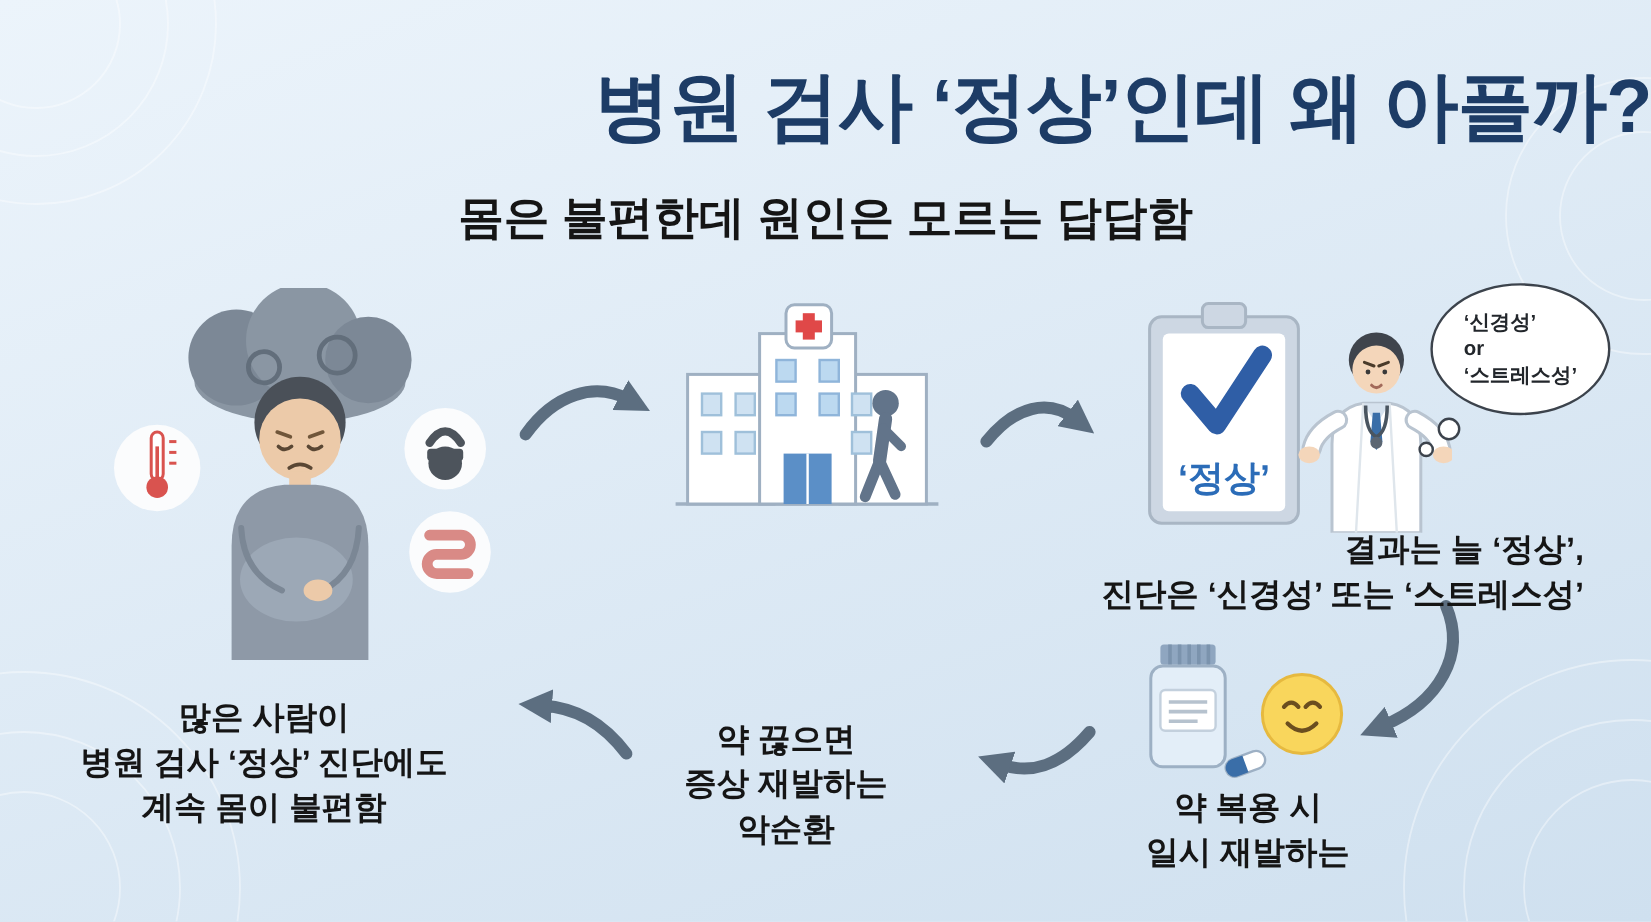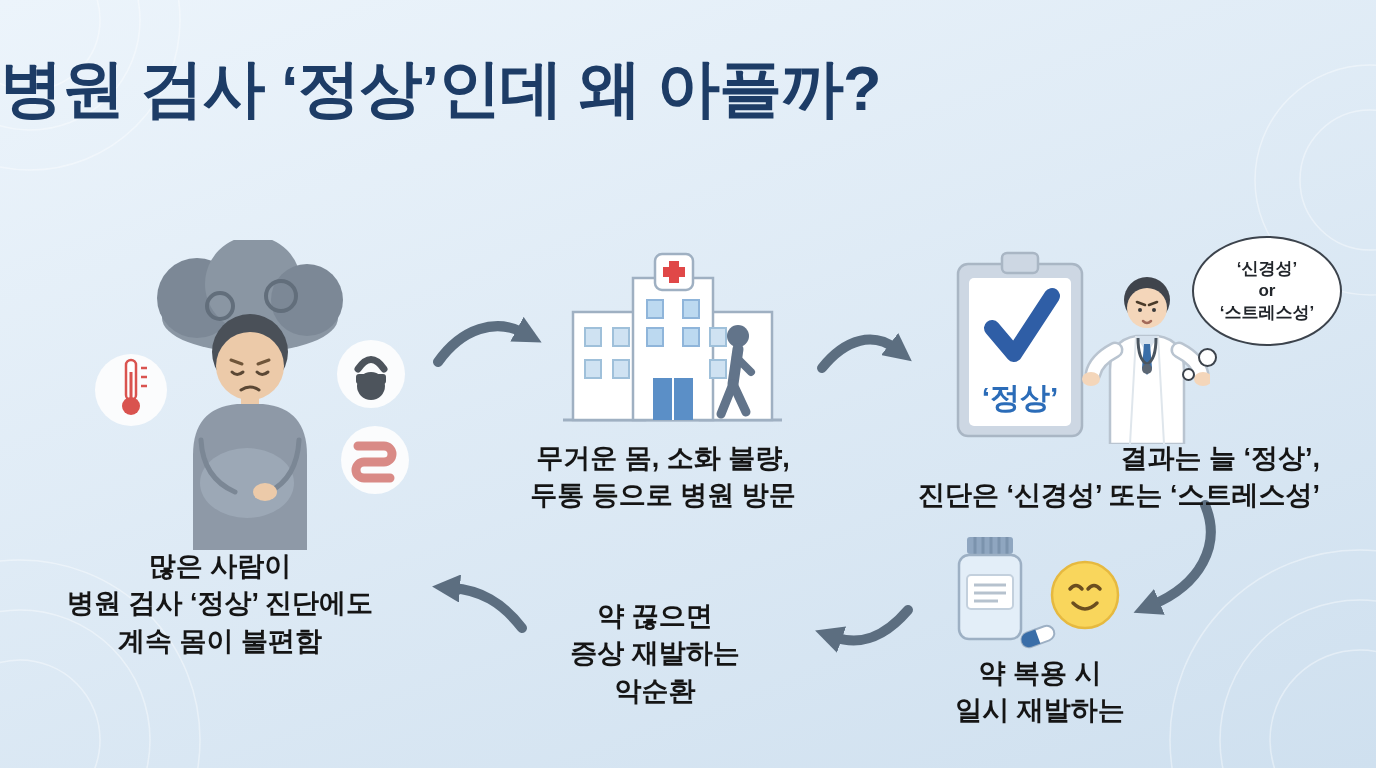--- a/index.html
+++ b/index.html
@@ -12,21 +12,21 @@
     width: 1376px;
     height: 768px;
     overflow: hidden;
     background: linear-gradient(160deg, var(--color-bg-top, #ecf4fb) 0%, var(--color-bg-bottom, #cfe0ef) 100%);
   }
   .bg-decor, .arrows-layer { position: absolute; left: 0; top: 0; pointer-events: none; }
   .title {
     position: absolute;
     left: 0; top: 46px;
     width: 100%;
-    text-align: left;
+    text-align: right;
     font-size: 63px;
     font-weight: 900;
     letter-spacing: -1px;
     color: var(--color-title, #1d3c66);
   }
   .subtitle {
     position: absolute;
     left: 0; top: 156px;
     width: 100%;
     text-align: center;
@@ -47,21 +47,20 @@
   .bubble {
     position: absolute;
     left: 1192px; top: 236px;
     width: 146px; height: 106px;
     background: #ffffff;
     border: 2.5px solid #3c434c;
     border-radius: 50%;
     display: flex;
     align-items: center;
     justify-content: center;
-    text-align: center;
   }
   .bubble-text {
     font-size: 17px;
     font-weight: 600;
     line-height: 1.3;
     white-space: pre-line;
     color: #22262b;
     padding: 4px 8px;
   }
   .bubble-dot {
@@ -86,20 +85,21 @@
         <circle cx="20" cy="740" r="180"></circle>
       <circle cx="1360" cy="740" r="90"></circle>
         <circle cx="1360" cy="740" r="140"></circle>
         <circle cx="1360" cy="740" r="190"></circle>
       <circle cx="1370" cy="180" r="70"></circle>
         <circle cx="1370" cy="180" r="115"></circle>
     </g>
   </svg>
 
   <div class="title">병원 검사 ‘정상’인데 왜 아플까?</div>
+  <div class="subtitle">몸은 불편한데 원인은 모르는 답답함</div>
 
   <svg class="illu" style="left:85px; top:240px;" width="330" height="310" viewBox="0 0 330 310">
     <g>
       <ellipse cx="165" cy="78" rx="88" ry="34" fill="#8a96a3"></ellipse>
       <circle cx="112" cy="58" r="40" fill="#7c8896"></circle>
       <circle cx="168" cy="44" r="48" fill="#8a96a3"></circle>
       <circle cx="222" cy="60" r="36" fill="#7c8896"></circle>
       <circle cx="135" cy="66" r="13" fill="none" stroke="#626e7b" stroke-width="4"></circle>
       <circle cx="196" cy="56" r="15" fill="none" stroke="#626e7b" stroke-width="4"></circle>
     </g>
@@ -245,25 +245,23 @@
     </defs>
     <g fill="none" stroke-linecap="round" style="stroke: var(--color-arrow, #5c6e80);" stroke-width="10">
       <path d="M 438 362 C 462 328 496 318 524 333" marker-end="url(#ah)"></path>
       <path d="M 822 368 C 846 338 874 332 896 349" marker-end="url(#ah)"></path>
       <path d="M 1205 505 C 1222 545 1200 585 1152 605" marker-end="url(#ah)"></path>
       <path d="M 908 610 C 884 638 860 646 834 637" marker-end="url(#ah)"></path>
       <path d="M 522 628 C 502 602 480 590 452 588" marker-end="url(#ah)"></path>
     </g>
   </svg>
 
-  <div class="caption" style="left:40px; top:548px; width:360px;">많은 사람이
+  <div class="caption" style="left:40px; top:580px; width:360px;">많은 사람이
 병원 검사 ‘정상’ 진단에도
 계속 몸이 불편함</div>
-  <div class="caption" style="left:498px; top:440px; width:330px;">무거운 몸, 소화 불량,
-두통 등으로 병원 방문</div>
   <div class="caption" style="left:890px; top:440px; width:430px;text-align:right;">결과는 늘 ‘정상’,
 진단은 ‘신경성’ 또는 ‘스트레스성’</div>
   <div class="caption" style="left:905px; top:655px; width:270px;">약 복용 시
 일시 재발하는</div>
   <div class="caption" style="left:520px; top:582px; width:270px;margin-top:16px;">약 끊으면
 증상 재발하는
 악순환</div>
 
 </div>
 

